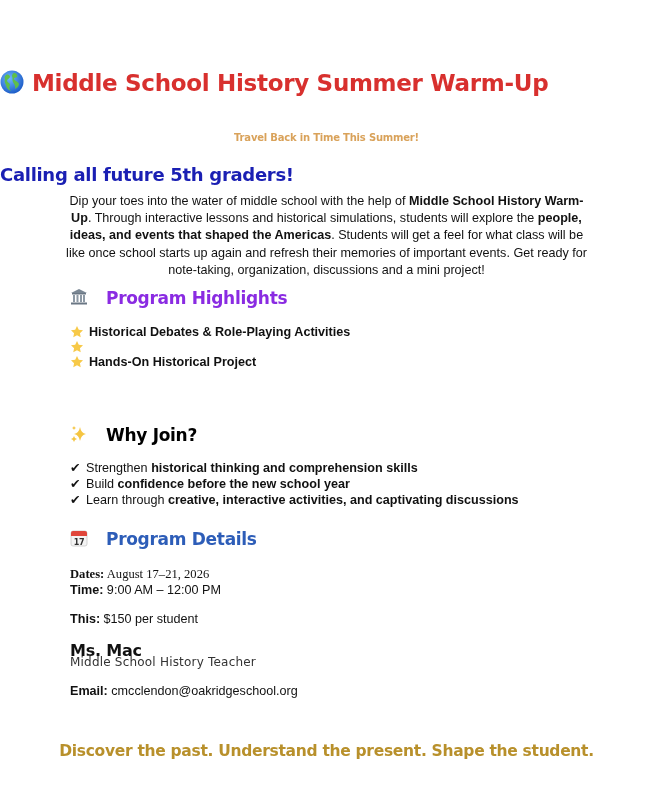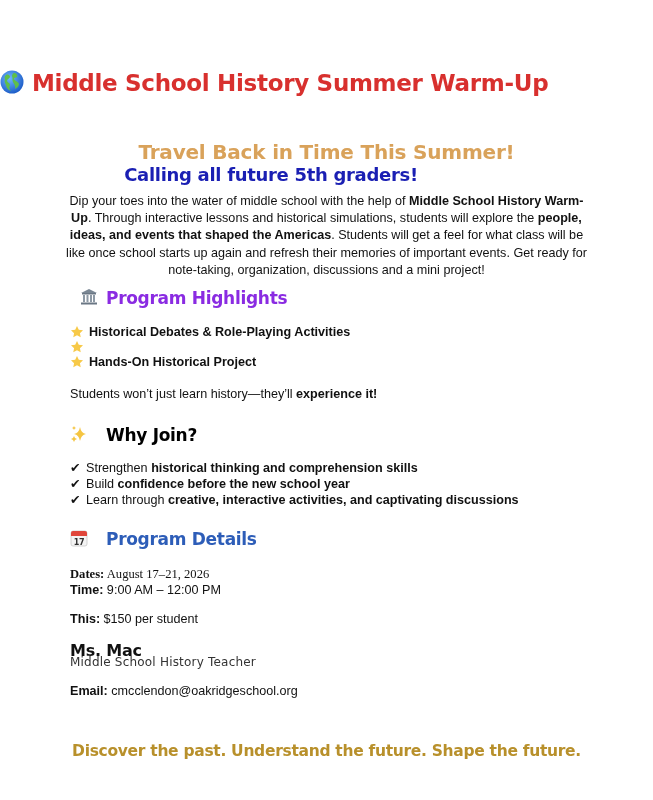--- a/index.html
+++ b/index.html
@@ -38,36 +38,36 @@
     }
     .title {
       font-family: "DejaVu Sans", sans-serif;
       font-weight: bold;
       font-size: 23px;
       letter-spacing: -0.3px;
       color: #d8302e;
     }
     .subtitle {
       position: absolute;
-      top: 140px;
-      left: 0;
-      width: 653px;
-      text-align: center;
-      font-family: "DejaVu Sans", sans-serif;
-      font-weight: bold;
-      font-size: 20px;
+      top: 132px;
+      left: 0;
+      width: 653px;
+      text-align: center;
+      font-family: "DejaVu Sans", sans-serif;
+      font-weight: bold;
+      font-size: 10px;
       color: #d9a25a;
       letter-spacing: -0.2px;
     }
     .calling {
       position: absolute;
       top: 164px;
       left: 0;
       width: 542px;
-      text-align: center;
+      text-align: left;
       font-family: "DejaVu Sans", sans-serif;
       font-weight: bold;
       font-size: 18px;
       color: #1a1fb3;
       letter-spacing: -0.3px;
     }
     .intro {
       position: absolute;
       top: 193px;
       left: 60px;
@@ -88,21 +88,21 @@
       letter-spacing: -0.3px;
       white-space: nowrap;
     }
     .section-head .hicon {
       display: inline-block;
       width: 28px;
       height: 18px;
       vertical-align: -2px;
       margin-right: 8px;
     }
-    .head-highlights { top: 288px; color: #8a2be2; text-align: right; }
+    .head-highlights { top: 288px; color: #8a2be2; }
     .head-why { top: 425px; color: #000000; }
     .head-details { top: 529px; color: #2d5db8; }
 
     .list {
       position: absolute;
       left: 70px;
       margin: 0;
       padding: 0;
       list-style: none;
       font-size: 12.6px;
@@ -234,23 +234,20 @@
     <li>
       <span class="star">
         <svg width="14" height="14" viewBox="0 0 24 24">
             <path d="M12 1.5l3.1 6.6 7.2.9-5.3 5 1.4 7.1L12 17.6l-6.4 3.5 1.4-7.1-5.3-5 7.2-.9z" fill="#f7c948"></path>
           </svg>
       </span>
         <span>Hands-On Historical Project</span>
     </li>
   </ul>
 
-  <div class="line note">
-    <span>Students won’t just learn history—they’ll </span><b>experience it!</b>
-  </div>
 
   <div class="section-head head-why">
     <span class="hicon">
       <svg width="18" height="18" viewBox="0 0 18 18">
         <path d="M10 2 Q11 8,16 9 Q11 10,10 16 Q9 10,4 9 Q9 8,10 2 Z" fill="#f5c542"></path>
         <path d="M4 11 Q4.5 13.5,7 14 Q4.5 14.5,4 17 Q3.5 14.5,1 14 Q3.5 13.5,4 11 Z" fill="#f5c542"></path>
         <path d="M4 1 Q4.3 2.7,6 3 Q4.3 3.3,4 5 Q3.7 3.3,2 3 Q3.7 2.7,4 1 Z" fill="#f5c542"></path>
       </svg>
     </span><span>Why Join?</span>
   </div>
@@ -288,15 +285,15 @@
     <b>This:</b><span> $150 per student</span>
   </div>
 
   <div class="teacher-name">Ms. Mac</div>
   <div class="teacher-role">Middle School History Teacher</div>
 
   <div class="line email">
     <b>Email:</b><span> cmcclendon@oakridgeschool.org</span>
   </div>
 
-  <div class="tagline">Discover the past. Understand the future. Shape the future.</div>
+  <div class="tagline">Discover the past. Understand the present. Shape the student.</div>
 
 </div>
 
 </body></html>

